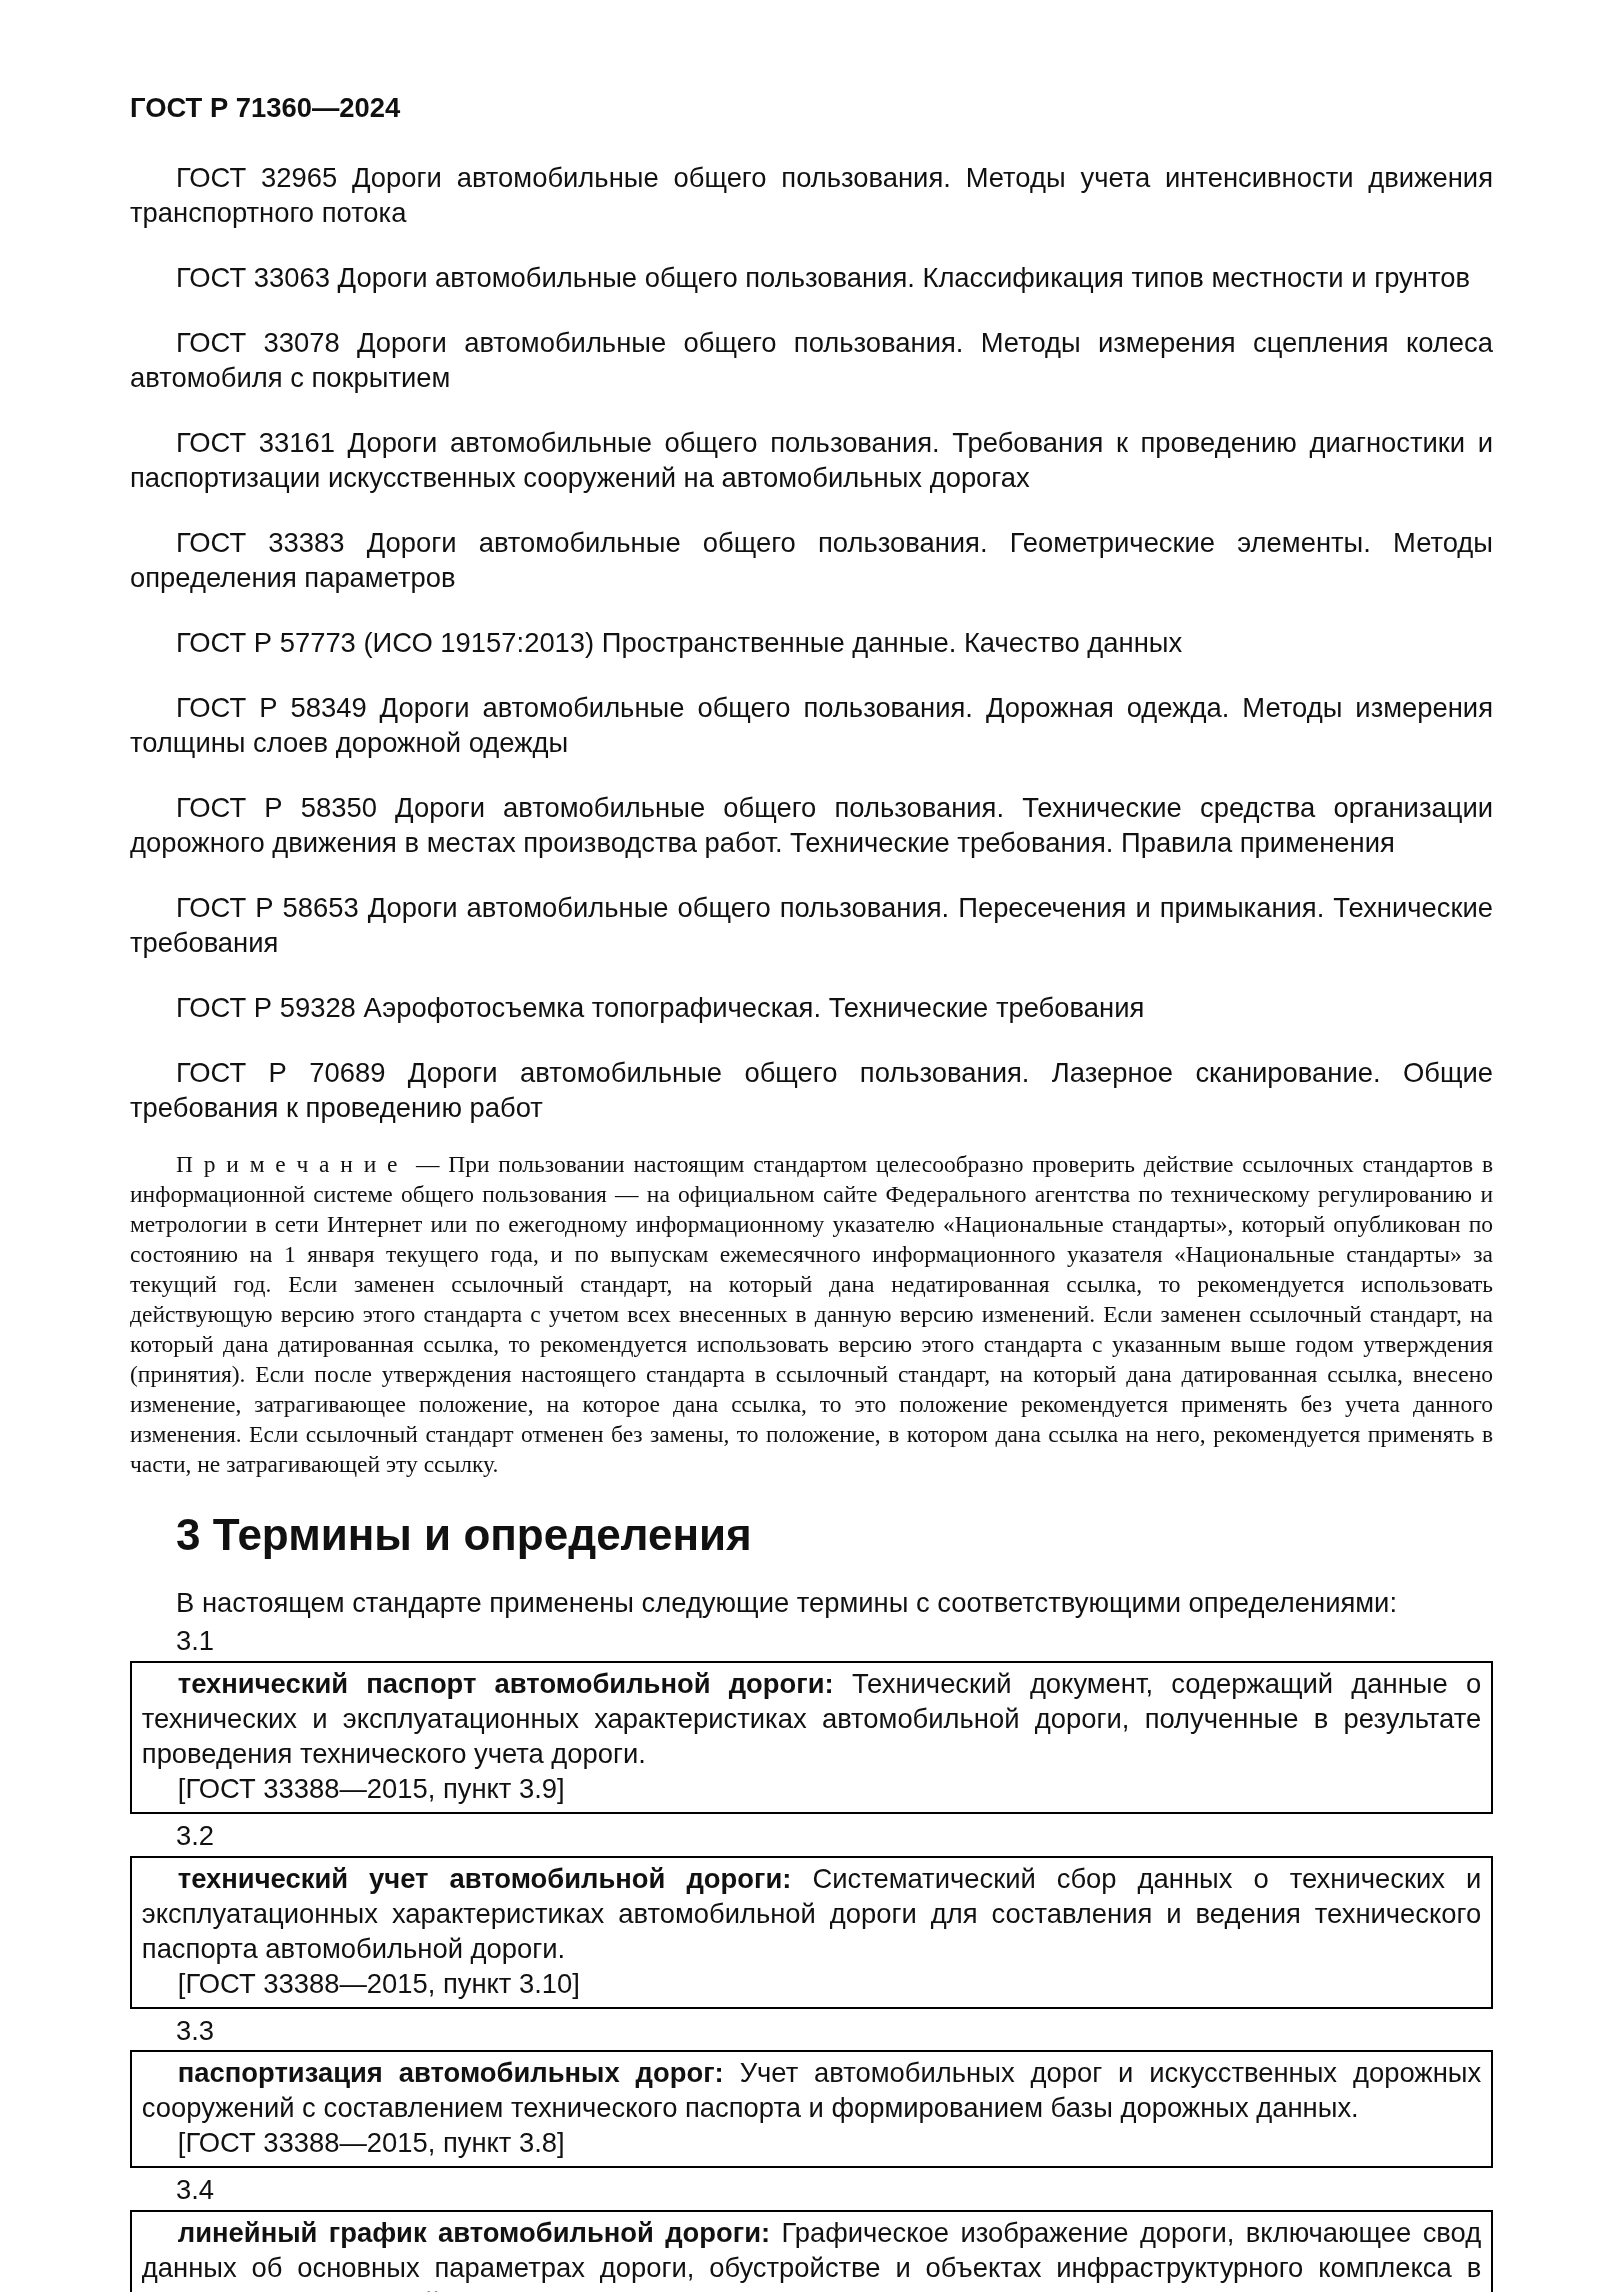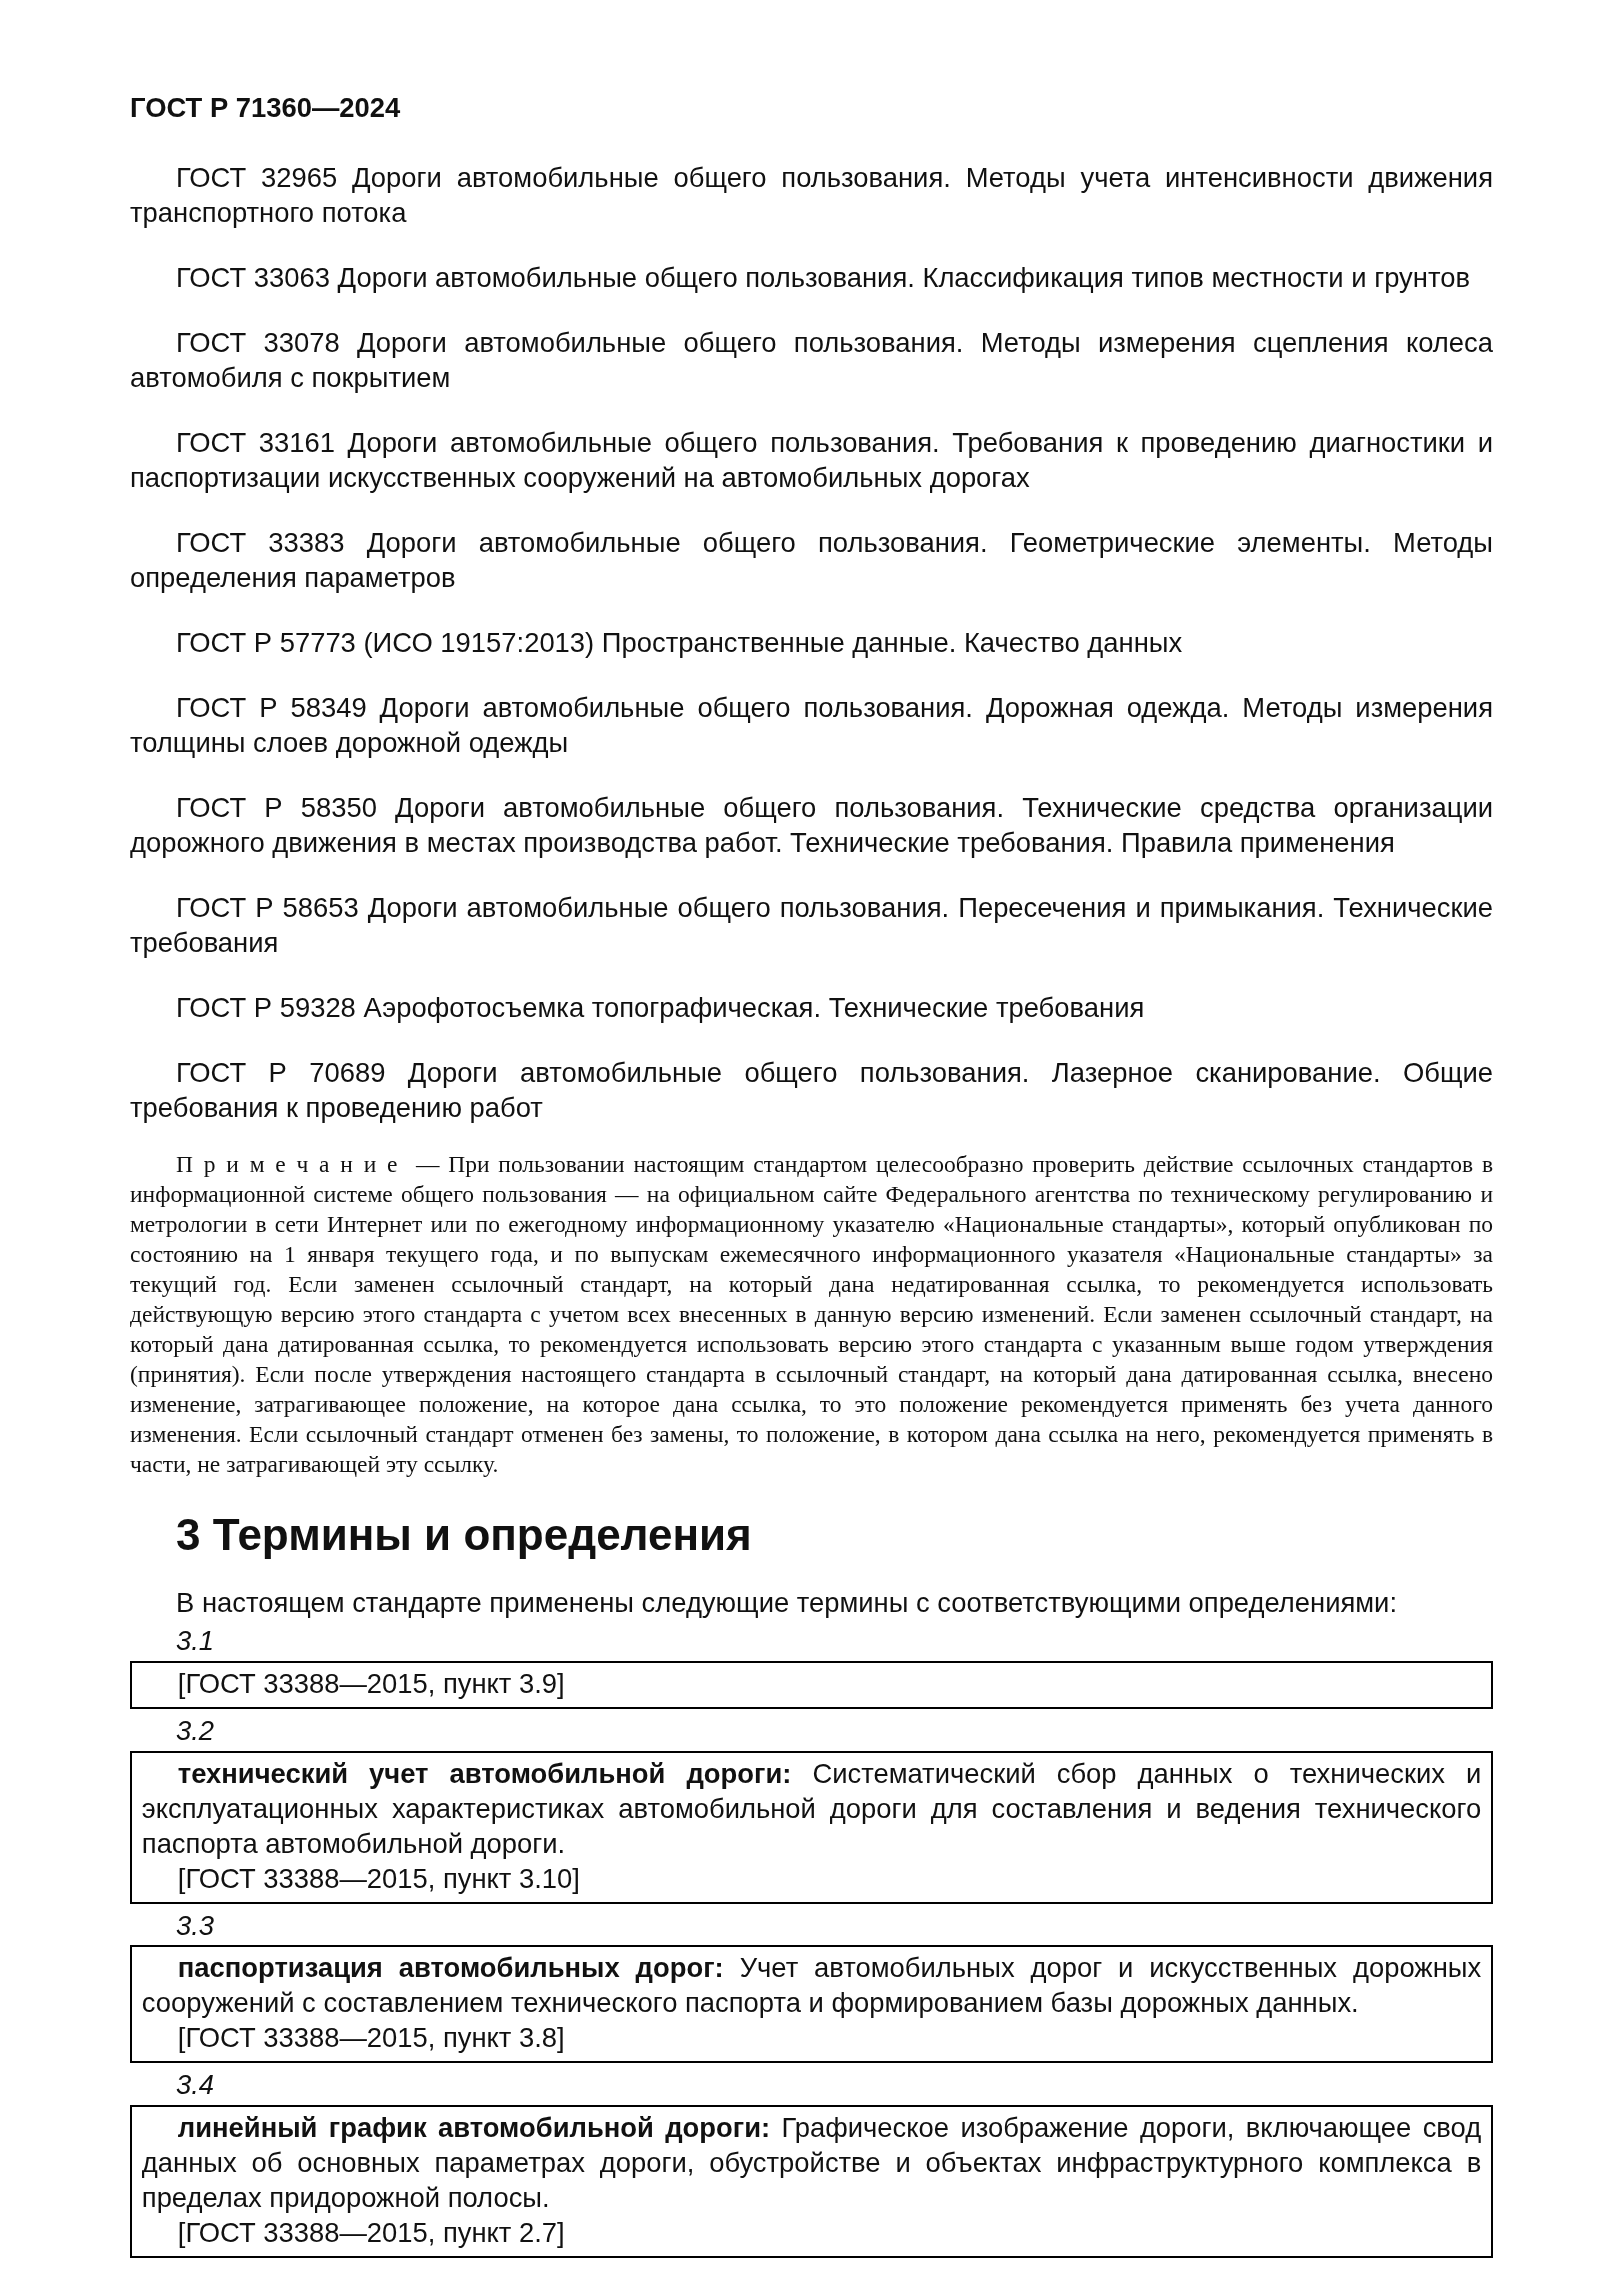--- a/index.html
+++ b/index.html
@@ -39,21 +39,20 @@
   .section-title {
     font-size: 44px;
     line-height: 41px;
     font-weight: bold;
     padding-left: 46px;
     margin: 33px 0 27.4px 0;
   }
   .term-number {
     text-indent: 46px;
     margin: 3.9px 0 2.9px 0;
-    font-style: italic;
   }
   .term-box {
     border: 2px solid #000000;
     padding: 2.9px 9.8px 5.9px 9.8px;
   }
   .term-box p.def {
     text-align: justify;
     text-indent: 36px;
   }
   .term-box p.src {
@@ -86,20 +85,21 @@
 
   <p class="note"><span class="note-label">П р и м е ч а н и е</span>&nbsp; <span>— При пользовании настоящим стандартом целесообразно проверить действие ссылочных стандартов в информационной системе общего пользования — на официальном сайте Федерального агентства по техническому регулированию и метрологии в сети Интернет или по ежегодному информационному указателю «Национальные стандарты», который опубликован по состоянию на 1 января текущего года, и по выпускам ежемесячного информационного указателя «Национальные стандарты» за текущий год. Если заменен ссылочный стандарт, на который дана недатированная ссылка, то рекомендуется использовать действующую версию этого стандарта с учетом всех внесенных в данную версию изменений. Если заменен ссылочный стандарт, на который дана датированная ссылка, то рекомендуется использовать версию этого стандарта с указанным выше годом утверждения (принятия). Если после утверждения настоящего стандарта в ссылочный стандарт, на который дана датированная ссылка, внесено изменение, затрагивающее положение, на которое дана ссылка, то это положение рекомендуется применять без учета данного изменения. Если ссылочный стандарт отменен без замены, то положение, в котором дана ссылка на него, рекомендуется применять в части, не затрагивающей эту ссылку.</span></p>
 
   <h2 class="section-title">3 Термины и определения</h2>
 
   <p class="body">В настоящем стандарте применены следующие термины с соответствующими определениями:</p>
 
   <div>
     <p class="term-number">3.1</p>
     <div class="term-box">
+      <p class="def"><b>технический паспорт автомобильной дороги:</b> <span>Технический документ, содержащий данные о технических и эксплуатационных характеристиках автомобильной дороги, полученные в результате проведения технического учета дороги.</span></p>
       <p class="src">[ГОСТ 33388—2015, пункт 3.9]</p>
     </div>
   </div>
 
   <div>
     <p class="term-number">3.2</p>
     <div class="term-box">
       <p class="def"><b>технический учет автомобильной дороги:</b> <span>Систематический сбор данных о технических и эксплуатационных характеристиках автомобильной дороги для составления и ведения технического паспорта автомобильной дороги.</span></p>
       <p class="src">[ГОСТ 33388—2015, пункт 3.10]</p>
     </div>

